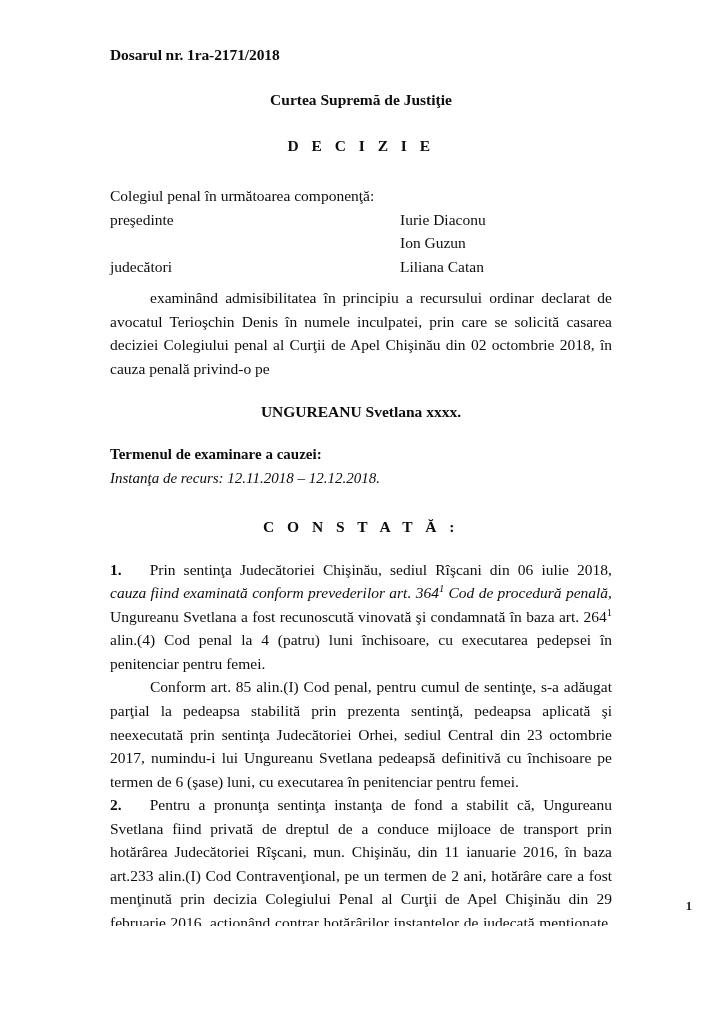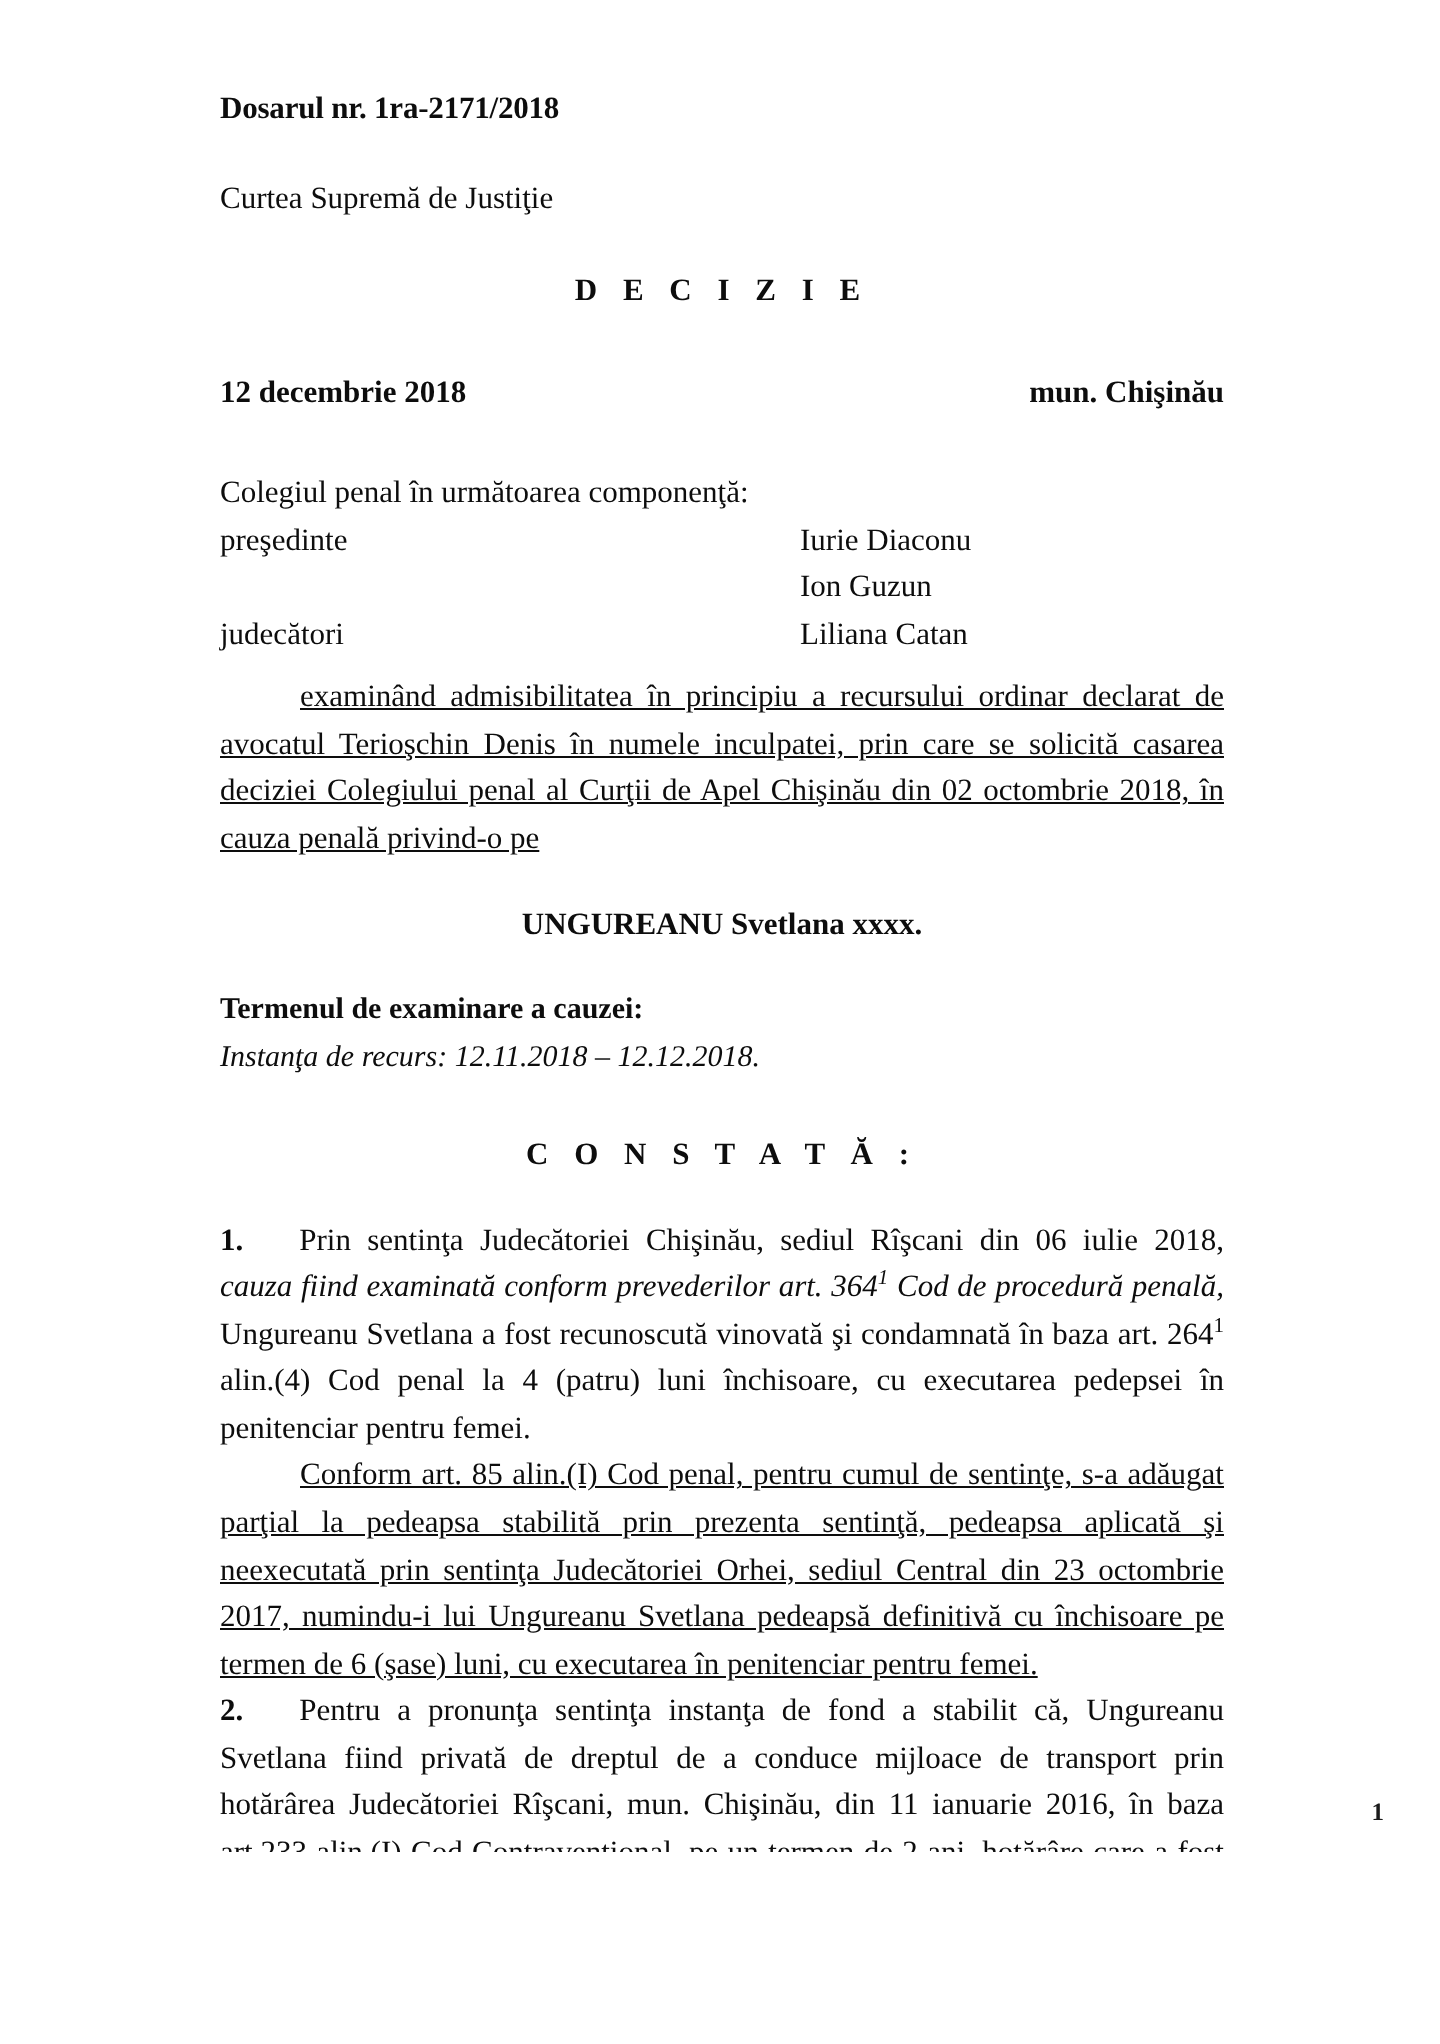--- a/index.html
+++ b/index.html
@@ -24,22 +24,23 @@
   }
 
   
   .case-no {
     font-weight: bold;
     font-size: 15.5px;
     margin-top: 46px;
     letter-spacing: -0.1px;
   }
   .court-name {
-    font-weight: normal;
+    font-weight: bold;
     font-size: 15.5px;
+    text-align: center;
     margin-top: 27px;
   }
   .doc-type {
     font-weight: bold;
     font-size: 15.5px;
     text-align: center;
     letter-spacing: 4.5px;
     margin-top: 28px;
   }
   .datebar {
@@ -67,21 +68,21 @@
   .panel-name { }
 
   
   .para {
     font-size: 15.5px;
     line-height: 1.52;
     text-align: justify;
     text-justify: inter-word;
     hyphens: none;
   }
-  .indent { text-indent: 40px; text-decoration: underline; }
+  .indent { text-indent: 40px; }
   .numlead {
     font-weight: bold;
     margin-right: 28px;
   }
   i { font-style: italic; }
   sup {
     font-size: 0.68em;
     vertical-align: super;
     line-height: 0;
   }
@@ -130,24 +131,20 @@
 
 <div class="page">
   <div class="content">
 
     <div class="case-no">Dosarul nr. 1ra-2171/2018</div>
 
     <div class="court-name">Curtea Supremă de Justiţie</div>
 
     <div class="doc-type">D E C I Z I E</div>
 
-    <div class="datebar">
-      <span>12 decembrie 2018</span>
-      <span>mun. Chişinău</span>
-    </div>
 
     <div class="panel">
       <div class="panel-intro">Colegiul penal în următoarea componenţă:</div>
       <div class="panel-row">
         <span class="panel-role">preşedinte</span>
         <span class="panel-name">Iurie Diaconu</span>
       </div>
       <div class="panel-row">
         <span class="panel-role"></span>
         <span class="panel-name">Ion Guzun</span>

